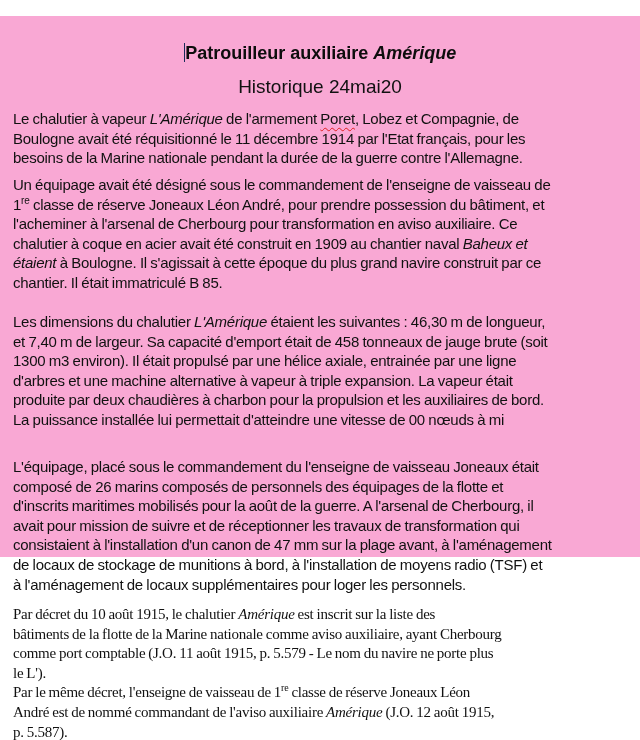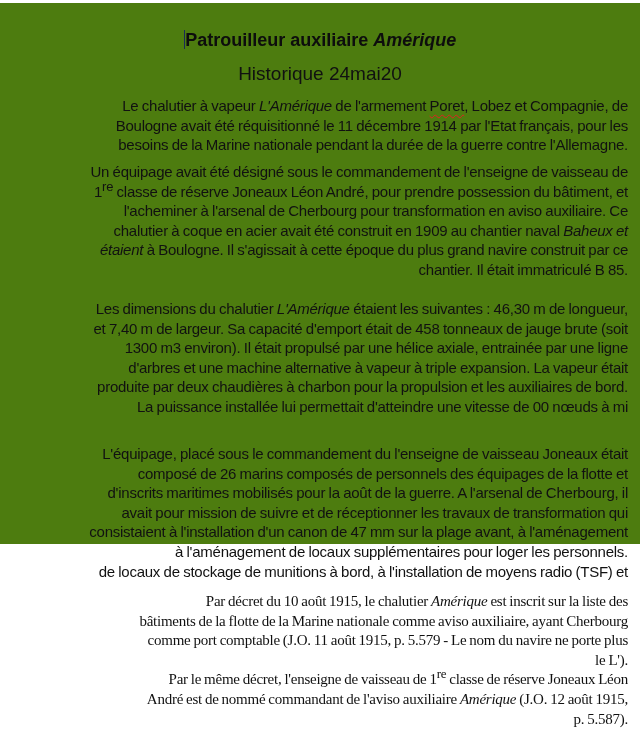--- a/index.html
+++ b/index.html
@@ -11,24 +11,24 @@
       width: 640px;
       height: 740px;
       overflow: hidden;
       position: relative;
       font-family: "Liberation Sans", sans-serif;
       color: #111111;
     }
     .page {
       position: absolute;
       left: 0;
-      top: 3px;
+      top: 16px;
       width: 640px;
       height: 541px;
-      background: #4d7c0f;
+      background: #f9a8d4;
     }
     .title {
       position: absolute;
       top: 25px;
       left: 0;
       width: 640px;
       text-align: center;
       font-size: 18px;
       font-weight: bold;
       line-height: 24px;
@@ -54,29 +54,28 @@
     }
     .para {
       position: absolute;
       left: 13px;
       width: 615px;
       font-size: 15px;
       line-height: 19.6px;
       letter-spacing: -0.25px;
       word-spacing: -0.5px;
       color: #111;
-      text-align: right;
     }
     .para .line { display: block; white-space: nowrap; }
     .spell {
       text-decoration: underline wavy #e02020;
       text-decoration-thickness: 1px;
       text-underline-offset: 3px;
     }
-    sup { font-size: 13px; vertical-align: 6px; line-height: 0; }
+    sup { font-size: 10px; vertical-align: 6px; line-height: 0; }
     #p1 { top: 93px; }
     #p2 { top: 159px; }
     #p3 { top: 296px; }
     #p4 { top: 441px; }
     #p5 { top: 589px; font-family: Liberation Serif, serif; }
   </style>
 </head>
 <body>
 
 <div class="page">
@@ -103,22 +102,22 @@
       <span class="line">d'arbres et une machine alternative à vapeur à triple expansion. La vapeur était</span>
       <span class="line">produite par deux chaudières à charbon pour la propulsion et les auxiliaires de bord.</span>
       <span class="line">La puissance installée lui permettait d'atteindre une vitesse de 00 nœuds à mi</span>
     </div>
   <div class="para" id="p4">
       <span class="line">L'équipage, placé sous le commandement du l'enseigne de vaisseau Joneaux était</span>
       <span class="line">composé de 26 marins composés de personnels des équipages de la flotte et</span>
       <span class="line">d'inscrits maritimes mobilisés pour la août de la guerre. A l'arsenal de Cherbourg, il</span>
       <span class="line">avait pour mission de suivre et de réceptionner les travaux de transformation qui</span>
       <span class="line">consistaient à l'installation d'un canon de 47 mm sur la plage avant, à l'aménagement</span>
+      <span class="line">de locaux de stockage de munitions à bord, à l'installation de moyens radio (TSF) et</span>
       <span class="line">à l'aménagement de locaux supplémentaires pour loger les personnels.</span>
-      <span class="line">de locaux de stockage de munitions à bord, à l'installation de moyens radio (TSF) et</span>
     </div>
   <div class="para" id="p5">
       <span class="line">Par décret du 10 août 1915, le chalutier <i>Amérique</i> est inscrit sur la liste des</span>
       <span class="line">bâtiments de la flotte de la Marine nationale comme aviso auxiliaire, ayant Cherbourg</span>
       <span class="line">comme port comptable (J.O. 11 août 1915, p. 5.579 - Le nom du navire ne porte plus</span>
       <span class="line">le L').</span>
       <span class="line">Par le même décret, l'enseigne de vaisseau de 1<sup>re</sup> classe de réserve Joneaux Léon</span>
       <span class="line">André est de nommé commandant de l'aviso auxiliaire <i>Amérique</i> (J.O. 12 août 1915,</span>
       <span class="line">p. 5.587).</span>
     </div>

